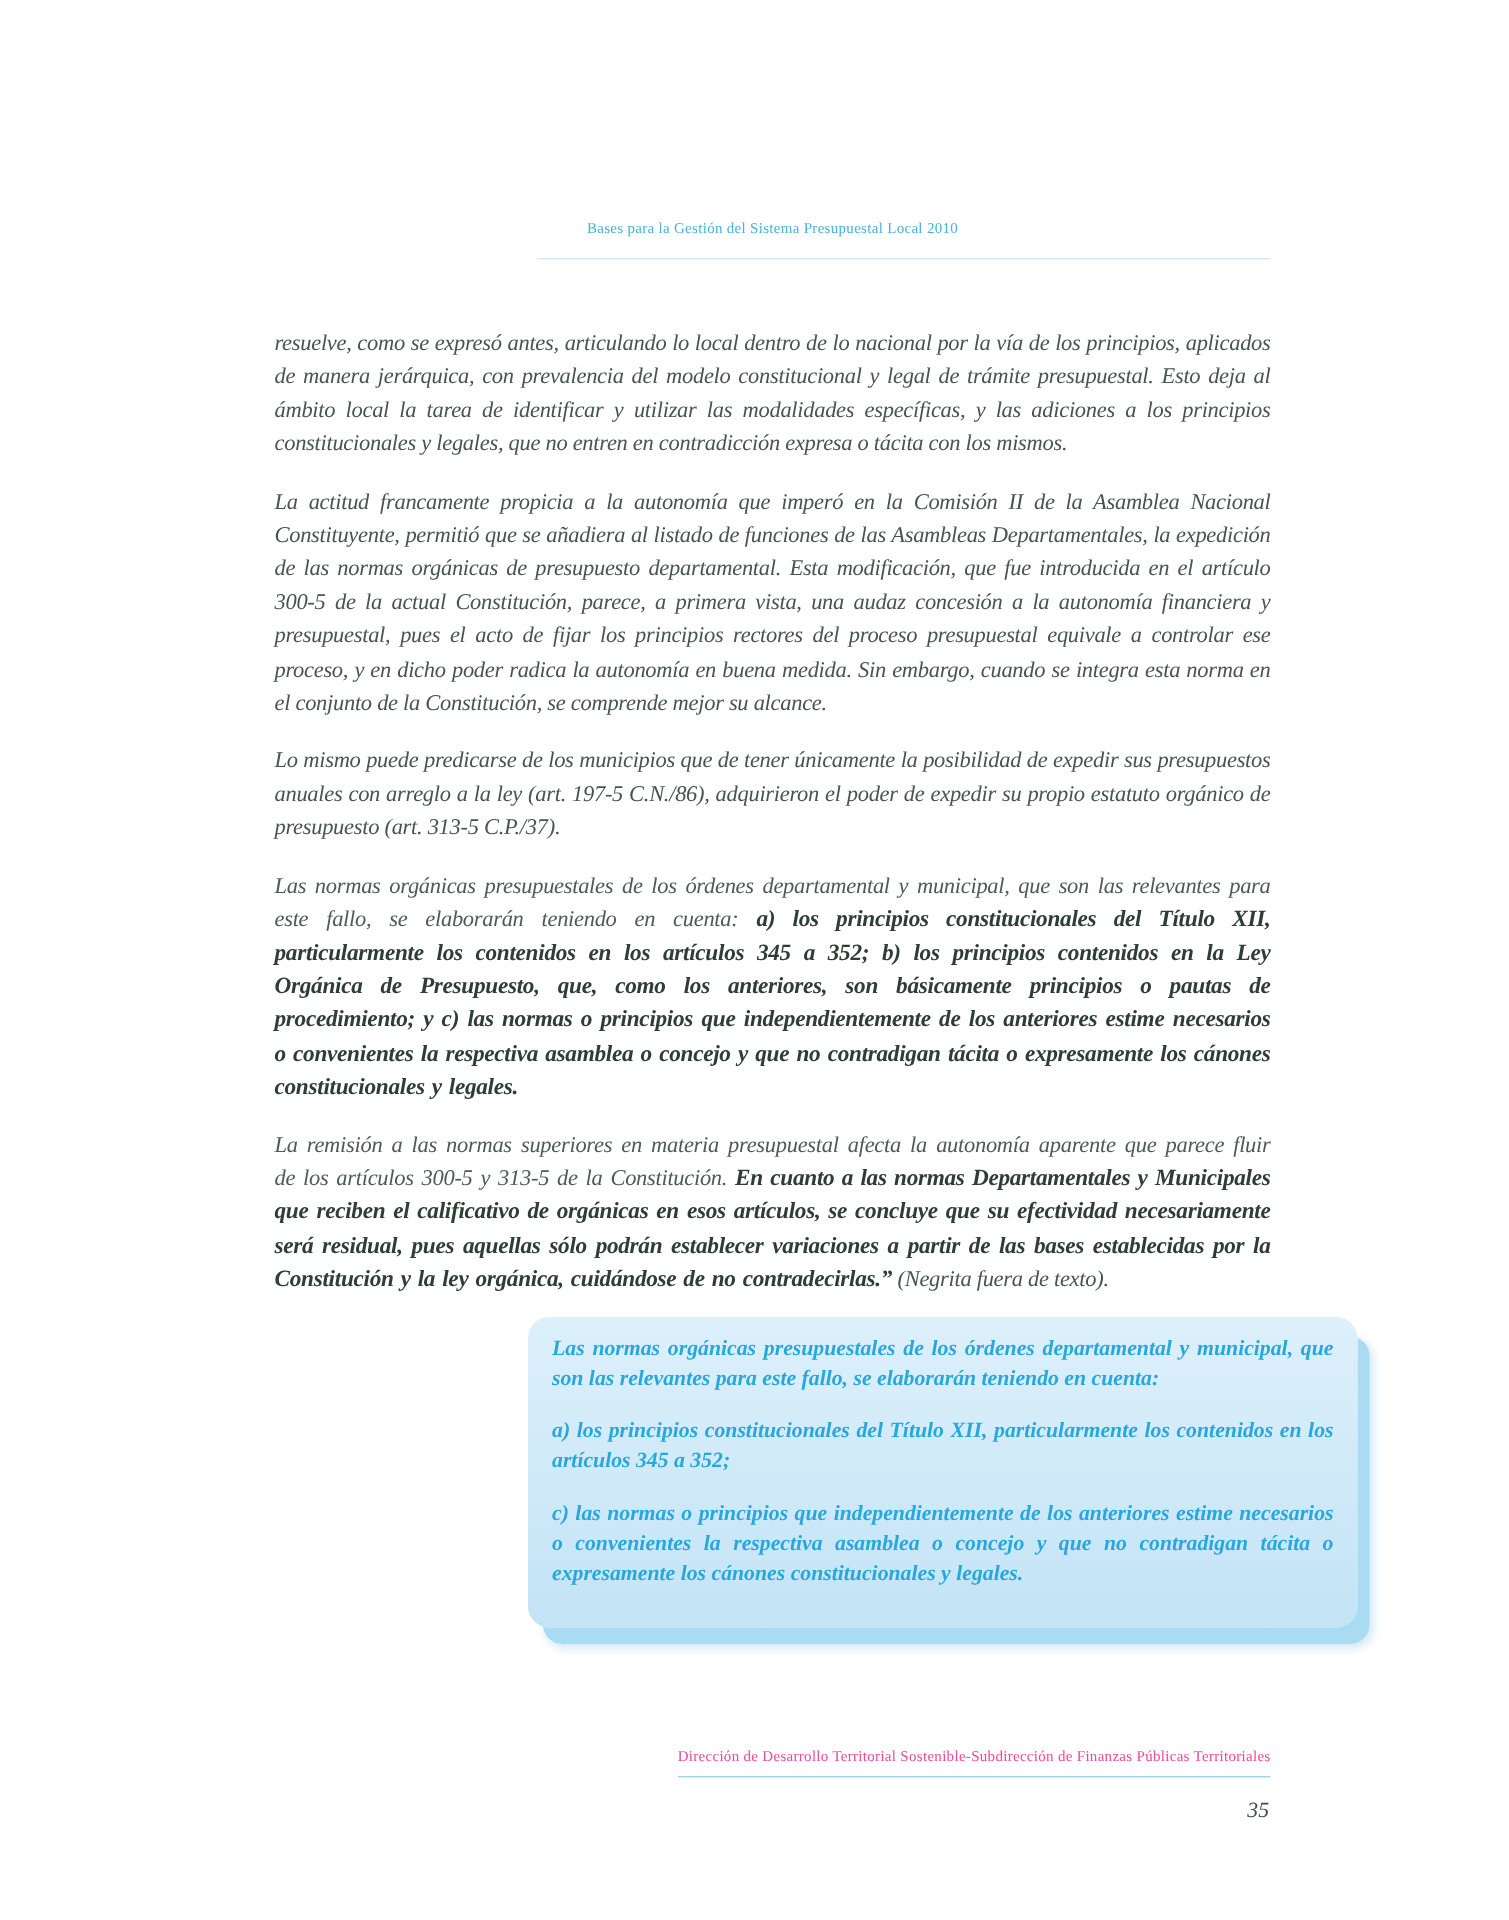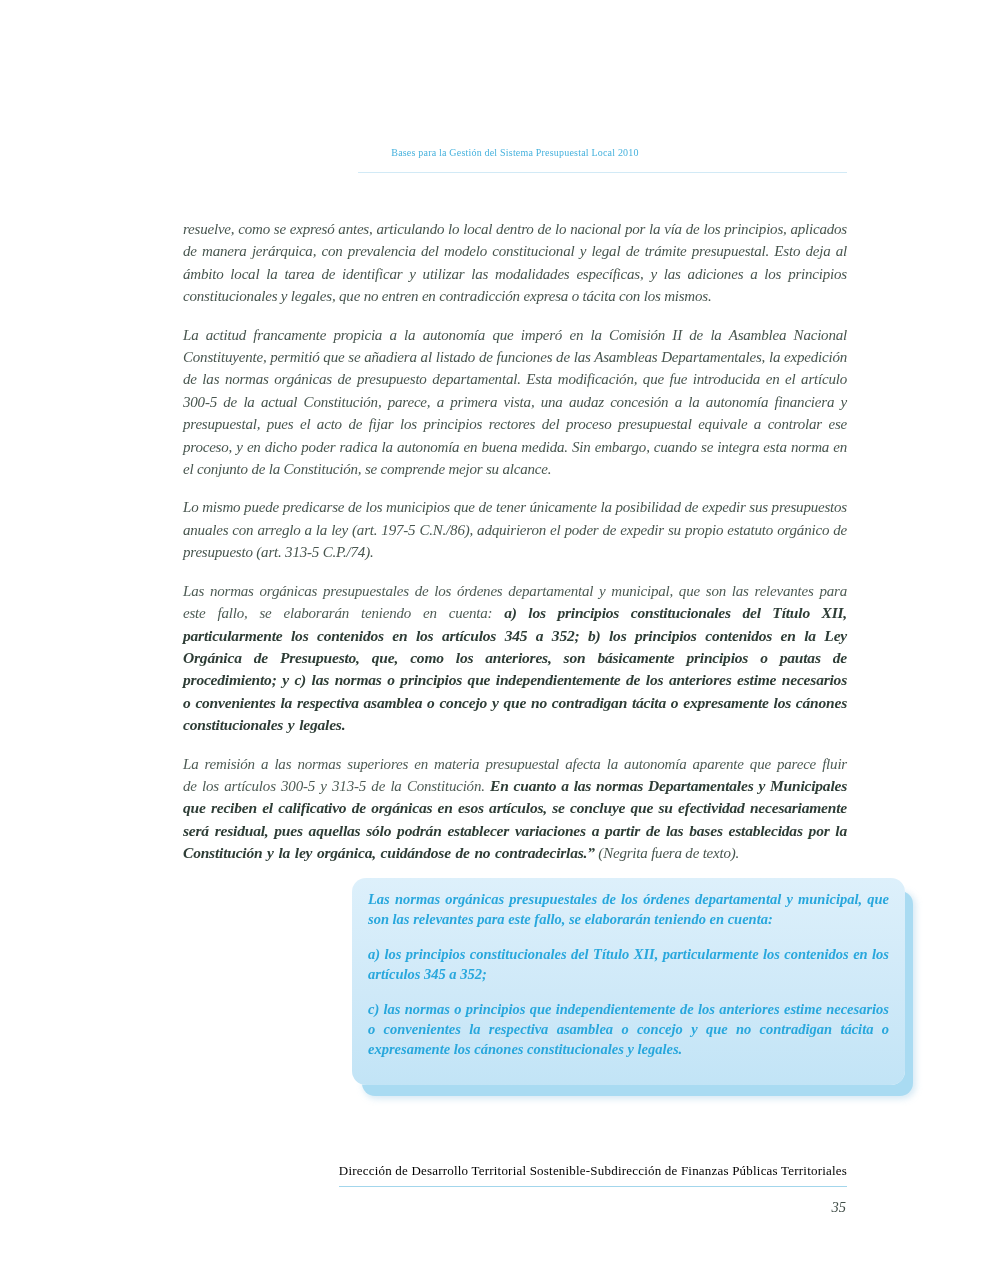--- a/index.html
+++ b/index.html
@@ -62,22 +62,22 @@
     text-align: justify;
   }
   .callout p.last { margin-bottom: 12px; }
 
   .footer {
     position: absolute; top: 1161px; right: 159px;
     text-align: right;
   }
   .footer .footer-text {
     display: inline-block;
-    color: #000000;
-    font-size: 13px;
+    color: #ec4899;
+    font-size: 10px;
     padding-bottom: 7px;
     border-bottom: 1px solid #a3d6ec;
     letter-spacing: 0.2px;
   }
   .page-number {
     position: absolute; top: 1199px; right: 160px;
     font-style: italic;
     font-size: 14.5px;
     color: #414e48;
     text-align: right;
@@ -89,21 +89,21 @@
 <div class="page">
 
   <div class="header">
     <span>Bases para la Gestión del Sistema Presupuestal Local 2010</span>
   </div>
   <div class="header-rule"></div>
 
   <div class="body-text">
     <p>resuelve, como se expresó antes, articulando lo local dentro de lo nacional por la vía de los principios, aplicados de manera jerárquica, con prevalencia del modelo constitucional y legal de trámite presupuestal. Esto deja al ámbito local la tarea de identificar y utilizar las modalidades específicas, y las adiciones a los principios constitucionales y legales, que no entren en contradicción expresa o tácita con los mismos.</p>
     <p>La actitud francamente propicia a la autonomía que imperó en la Comisión II de la Asamblea Nacional Constituyente, permitió que se añadiera al listado de funciones de las Asambleas Departamentales, la expedición de las normas orgánicas de presupuesto departamental. Esta modificación, que fue introducida en el artículo 300-5 de la actual Constitución, parece, a primera vista, una audaz concesión a la autonomía financiera y presupuestal, pues el acto de fijar los principios rectores del proceso presupuestal equivale a controlar ese proceso, y en dicho poder radica la autonomía en buena medida. Sin embargo, cuando se integra esta norma en el conjunto de la Constitución, se comprende mejor su alcance.</p>
-    <p>Lo mismo puede predicarse de los municipios que de tener únicamente la posibilidad de expedir sus presupuestos anuales con arreglo a la ley (art. 197-5 C.N./86), adquirieron el poder de expedir su propio estatuto orgánico de presupuesto (art. 313-5 C.P./74).</p>
+    <p>Lo mismo puede predicarse de los municipios que de tener únicamente la posibilidad de expedir sus presupuestos anuales con arreglo a la ley (art. 197-5 C.N./86), adquirieron el poder de expedir su propio estatuto orgánico de presupuesto (art. 313-5 C.P./37).</p>
     <p><span class="light">Las normas orgánicas presupuestales de los órdenes departamental y municipal, que son las relevantes para este fallo, se elaborarán teniendo en cuenta: </span><b class="emph">a) los principios constitucionales del Título XII, particularmente los contenidos en los artículos 345 a 352; b) los principios contenidos en la Ley Orgánica de Presupuesto, que, como los anteriores, son básicamente principios o pautas de procedimiento; y c) las normas o principios que independientemente de los anteriores estime necesarios o convenientes la respectiva asamblea o concejo y que no contradigan tácita o expresamente los cánones constitucionales y legales.</b></p>
     <p><span class="light">La remisión a las normas superiores en materia presupuestal afecta la autonomía aparente que parece fluir de los artículos 300-5 y 313-5 de la Constitución. </span><b class="emph">En cuanto a las normas Departamentales y Municipales que reciben el calificativo de orgánicas en esos artículos, se concluye que su efectividad necesariamente será residual, pues aquellas sólo podrán establecer variaciones a partir de las bases establecidas por la Constitución y la ley orgánica, cuidándose de no contradecirlas.”</b><span> (Negrita fuera de texto).</span></p>
   </div>
 
   <div class="callout">
     <p>Las normas orgánicas presupuestales de los órdenes departamental y municipal, que son las relevantes para este fallo, se elaborarán teniendo en cuenta:</p>
     <p>a) los principios constitucionales del Título XII, particularmente los contenidos en los artículos 345 a 352;</p>
     <p class="last">c) las normas o principios que independientemente de los anteriores estime necesarios o convenientes la respectiva asamblea o concejo y que no contradigan tácita o expresamente los cánones constitucionales y legales.</p>
   </div>
 

